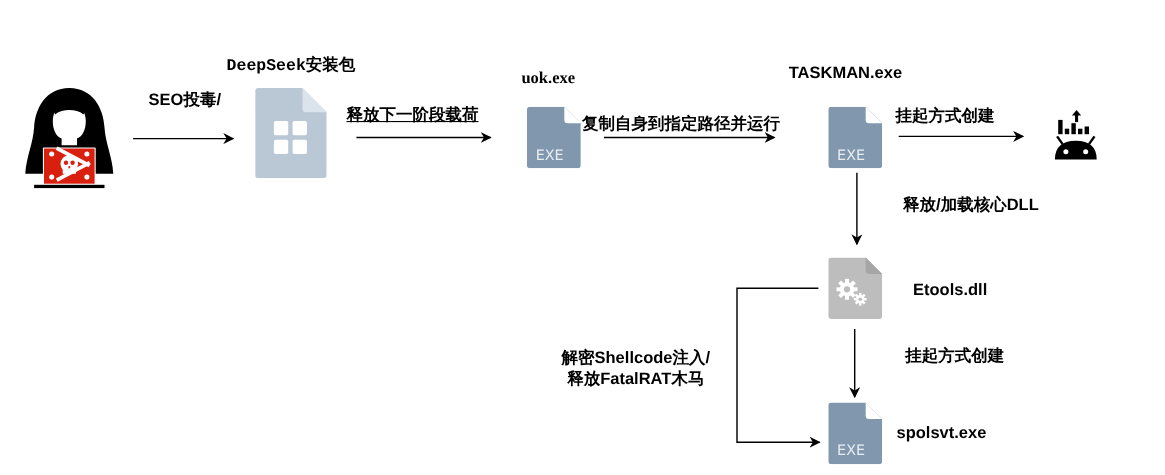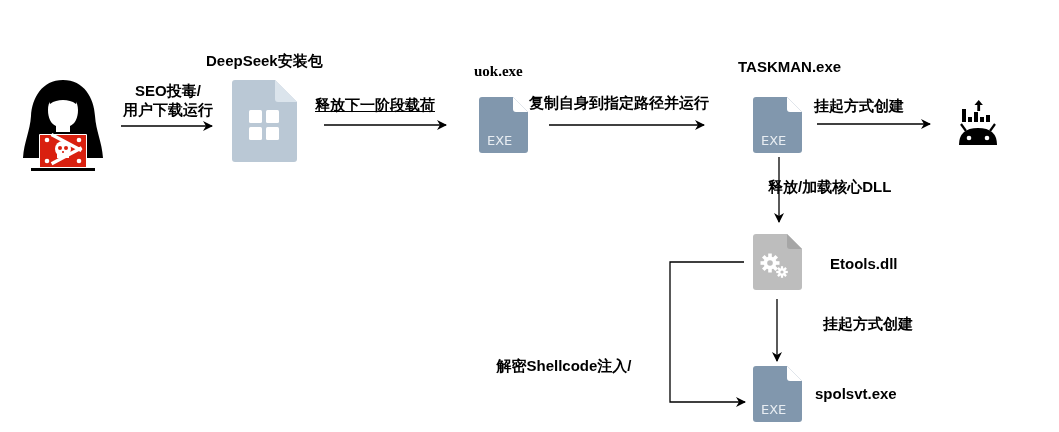--- a/index.html
+++ b/index.html
@@ -50,24 +50,23 @@
     <g fill="#d9200f">
       <circle cx="40" cy="72" r="2"></circle>
         <circle cx="46" cy="72" r="2"></circle>
       <rect x="42.2" y="75" width="1.6" height="2"></rect>
     </g>
   </svg>
 </div>
 
 <div class="abs label c" style="left:108px;top:81px;width:120px;">
   <div>SEO投毒/</div>
-  <div>用户下载运行</div>
 </div>
 
-<div class="abs label" style="left:206px;top:51px;">DeepSeek安装包</div>
+<div class="abs label" style="left:206px;top:51px;font-family:Liberation Mono, monospace;">DeepSeek安装包</div>
 <div class="abs" style="left:232px;top:80px;width:65px;height:82px;">
   <svg width="65" height="82" viewBox="0 0 65 82">
     <path d="M3 0 L43 0 L65 22 L65 79 Q65 82 62 82 L3 82 Q0 82 0 79 L0 3 Q0 0 3 0 Z" fill="#bac8d5"></path>
     <path d="M43 0 L65 22 L46 22 Q43 22 43 19 Z" fill="#dbe4ec"></path>
     <g fill="#fff">
       <rect x="17" y="30" width="13" height="13" rx="1.5"></rect>
       <rect x="34" y="30" width="13" height="13" rx="1.5"></rect>
       <rect x="17" y="47" width="13" height="13" rx="1.5"></rect>
       <rect x="34" y="47" width="13" height="13" rx="1.5"></rect>
     </g>
@@ -78,23 +77,23 @@
 
 <div class="abs label" style="left:474px;top:62px;font-family:Liberation Serif, serif;">uok.exe</div>
 <div class="abs" style="left:479px;top:97px;width:49px;height:56px;">
   <svg width="49" height="56" viewBox="0 0 49 56">
     <path d="M3 0 L34 0 L49 15 L49 53 Q49 56 46 56 L3 56 Q0 56 0 53 L0 3 Q0 0 3 0 Z" fill="#8197ad"></path>
     <path d="M34 0 L49 15 L37 15 Q34 15 34 12 Z" fill="#ffffff"></path>
     <text x="8" y="48" font-size="13" fill="#e8edf2" class="file-exe-text">EXE</text>
   </svg>
 </div>
 
-<div class="abs label" style="left:529px;top:93px;">复制自身到指定路径并运行</div>
+<div class="abs label" style="left:529px;top:103px;">复制自身到指定路径并运行</div>
 
-<div class="abs label" style="left:738px;top:57px;">TASKMAN.exe</div>
+<div class="abs label" style="left:717px;top:57px;">TASKMAN.exe</div>
 <div class="abs" style="left:753px;top:97px;width:49px;height:56px;">
   <svg width="49" height="56" viewBox="0 0 49 56">
     <path d="M3 0 L34 0 L49 15 L49 53 Q49 56 46 56 L3 56 Q0 56 0 53 L0 3 Q0 0 3 0 Z" fill="#8197ad"></path>
     <path d="M34 0 L49 15 L37 15 Q34 15 34 12 Z" fill="#ffffff"></path>
     <text x="8" y="48" font-size="13" fill="#e8edf2" class="file-exe-text">EXE</text>
   </svg>
 </div>
 
 <div class="abs label" style="left:814px;top:96px;">挂起方式创建</div>
 
@@ -110,21 +109,21 @@
       <path d="M19.5 6 L23.7 1 L27.9 6 Z"></path>
       <path d="M4 46 Q4 29 23 29 Q42 29 42 46 Z"></path>
       <line x1="6" y1="25" x2="11" y2="32" stroke="#000" stroke-width="2.2"></line>
       <line x1="40" y1="25" x2="35" y2="32" stroke="#000" stroke-width="2.2"></line>
     </g>
     <circle cx="14" cy="39" r="2.3" fill="#fff"></circle>
     <circle cx="32" cy="39" r="2.3" fill="#fff"></circle>
   </svg>
 </div>
 
-<div class="abs label" style="left:768px;top:177px;">释放/加载核心DLL</div>
+<div class="abs label" style="left:821px;top:177px;">释放/加载核心DLL</div>
 
 <div class="abs" style="left:753px;top:234px;width:49px;height:56px;">
   <svg width="49" height="56" viewBox="0 0 49 56">
     <path d="M3 0 L34 0 L49 15 L49 53 Q49 56 46 56 L3 56 Q0 56 0 53 L0 3 Q0 0 3 0 Z" fill="#bdbdbd"></path>
     <path d="M34 0 L49 15 L37 15 Q34 15 34 12 Z" fill="#a6a6a6"></path>
     <g fill="#fff">
       <circle cx="17" cy="29" r="6.5"></circle>
       <g transform="translate(17 29)">
         <rect x="-1.8" y="-9.5" width="3.6" height="19"></rect>
         <rect x="-1.8" y="-9.5" width="3.6" height="19" transform="rotate(45)"></rect>
@@ -140,22 +139,23 @@
       </g>
     </g>
     <circle cx="17" cy="29" r="2.8" fill="#bdbdbd"></circle>
     <circle cx="29" cy="38" r="1.6" fill="#bdbdbd"></circle>
   </svg>
 </div>
 <div class="abs label" style="left:830px;top:254px;">Etools.dll</div>
 
 <div class="abs label" style="left:823px;top:314px;">挂起方式创建</div>
 
-<div class="abs label c" style="left:484px;top:316px;width:160px;margin-top:40px;">
+<div class="abs label c" style="left:498px;top:316px;width:160px;">
   <div>解密Shellcode注入/</div>
+  <div>释放FatalRAT木马</div>
 </div>
 
 <div class="abs" style="left:753px;top:366px;width:49px;height:56px;">
   <svg width="49" height="56" viewBox="0 0 49 56">
     <path d="M3 0 L34 0 L49 15 L49 53 Q49 56 46 56 L3 56 Q0 56 0 53 L0 3 Q0 0 3 0 Z" fill="#8197ad"></path>
     <path d="M34 0 L49 15 L37 15 Q34 15 34 12 Z" fill="#ffffff"></path>
     <text x="8" y="48" font-size="13" fill="#e8edf2" class="file-exe-text">EXE</text>
   </svg>
 </div>
 <div class="abs label" style="left:815px;top:384px;text-align:center;">spolsvt.exe</div>

